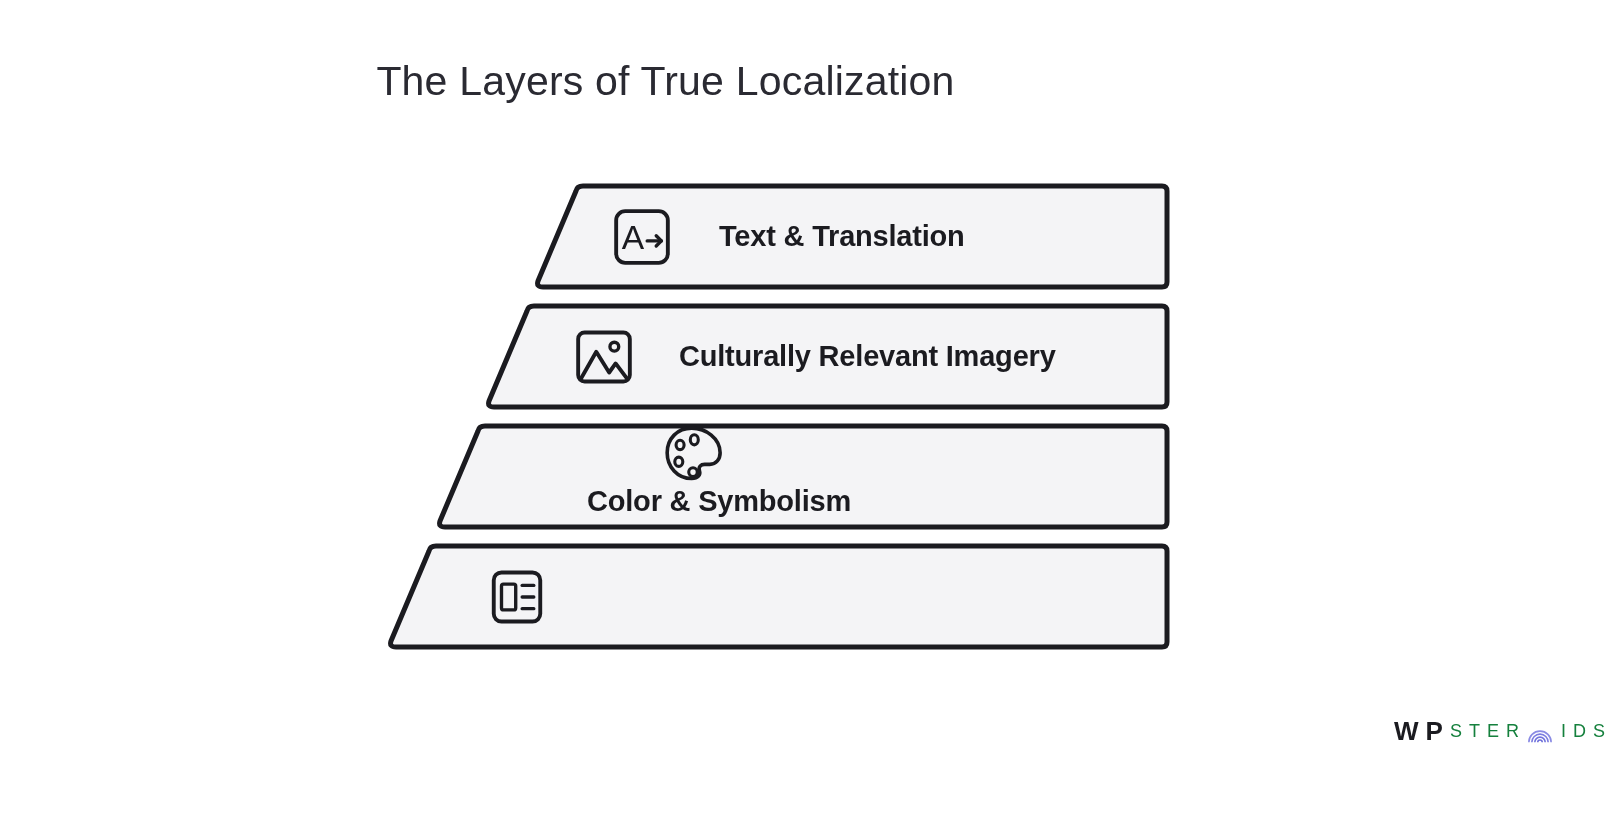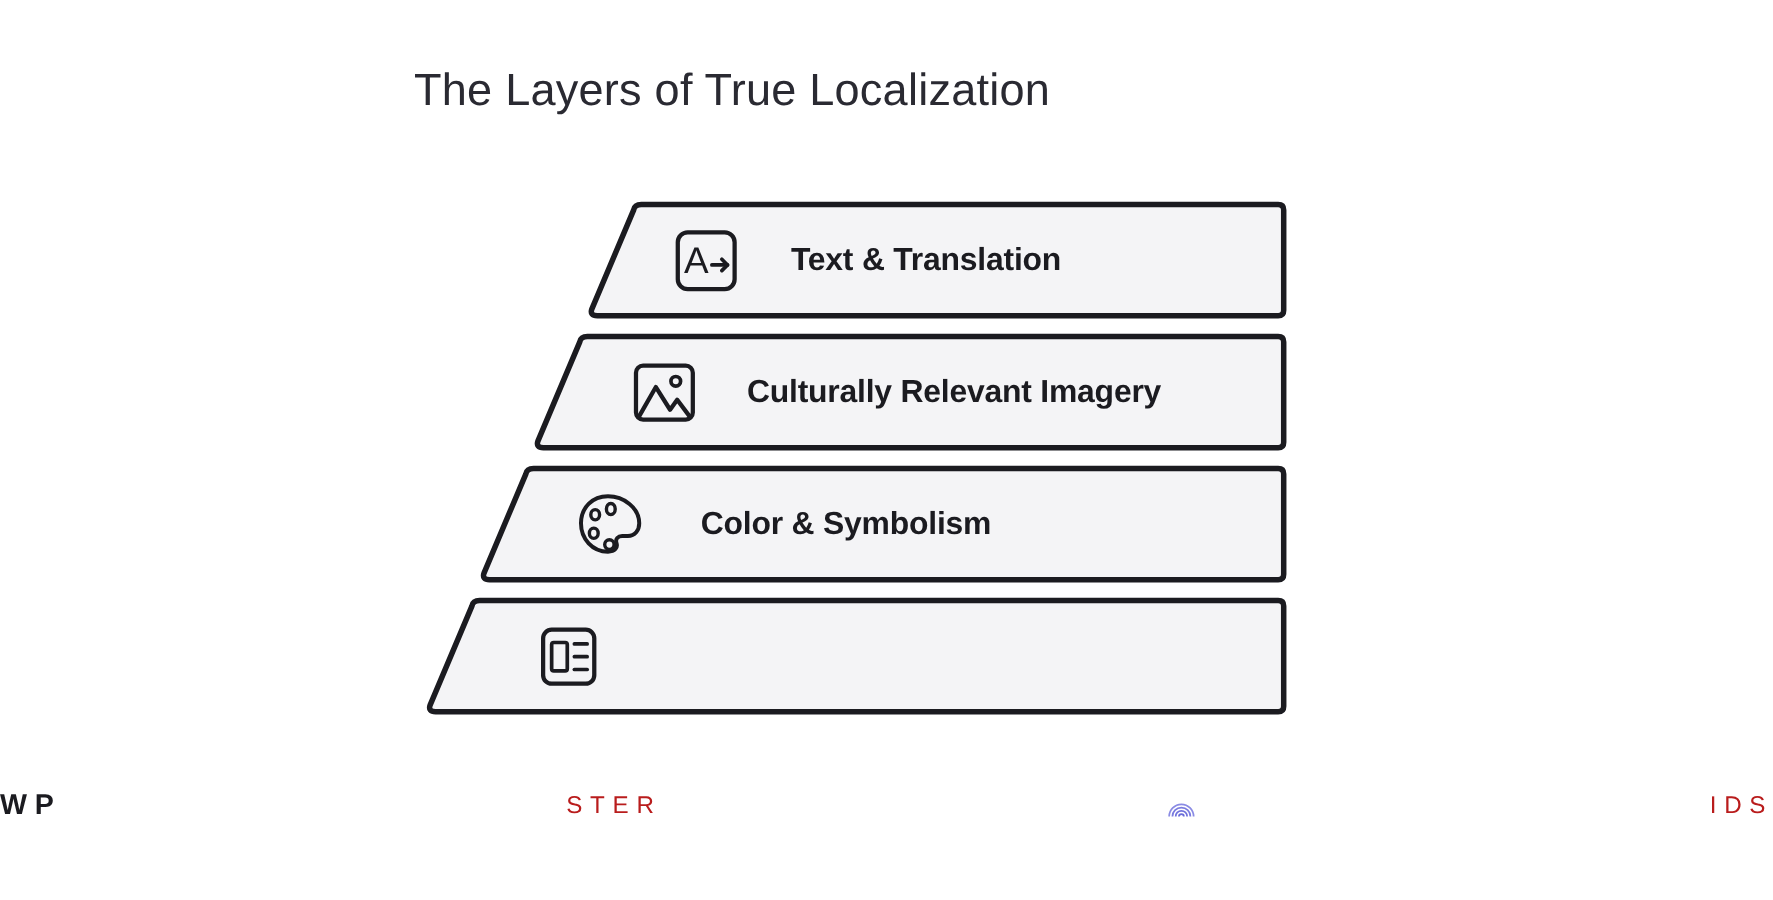--- a/index.html
+++ b/index.html
@@ -83,52 +83,52 @@
   }
 
   
   #layer-0 { left: 533px; top: 0px;   width: 637px; }
   #layer-1 { left: 484px; top: 120px; width: 686px; }
   #layer-2 { left: 435px; top: 240px; width: 735px; }
   #layer-3 { left: 386px; top: 360px; width: 784px; }
 
   #layer-0 .layer-content { left: 78px; }
   #layer-1 .layer-content { left: 89px; }
-  #layer-2 .layer-content { left: 88px; }
+  #layer-2 .layer-content { left: 100px; flex-direction: column; }
   #layer-3 .layer-content { left: 100px; }
 
   #layer-0 .layer-label { margin-left: 46px; }
   #layer-1 .layer-label { margin-left: 44px; }
   #layer-2 .layer-label { margin-left: 52px; }
   #layer-3 .layer-label { margin-left: 48px; }
 
   
   .logo {
     position: absolute;
     top: 716px;
     left: 0;
     width: 1612px;
     display: flex;
     align-items: center;
-    justify-content: space-between;
+    justify-content: flex-end;
     gap: 0;
   }
   .logo-wp {
     font-size: 26px;
     font-weight: bold;
     letter-spacing: 7px;
     color: #1b1b20;
     font-family: "Liberation Sans", sans-serif;
   }
   .logo-ster,
   .logo-ids {
-    font-size: 22px;
+    font-size: 18px;
     font-weight: 300;
     letter-spacing: 7px;
-    color: #b91c1c;
+    color: #15803d;
     font-family: "Liberation Sans", sans-serif;
   }
   .logo-mark {
     width: 26px;
     height: 26px;
     margin: 0 8px 0 1px;
     display: inline-block;
     position: relative;
     top: 1px;
   }

